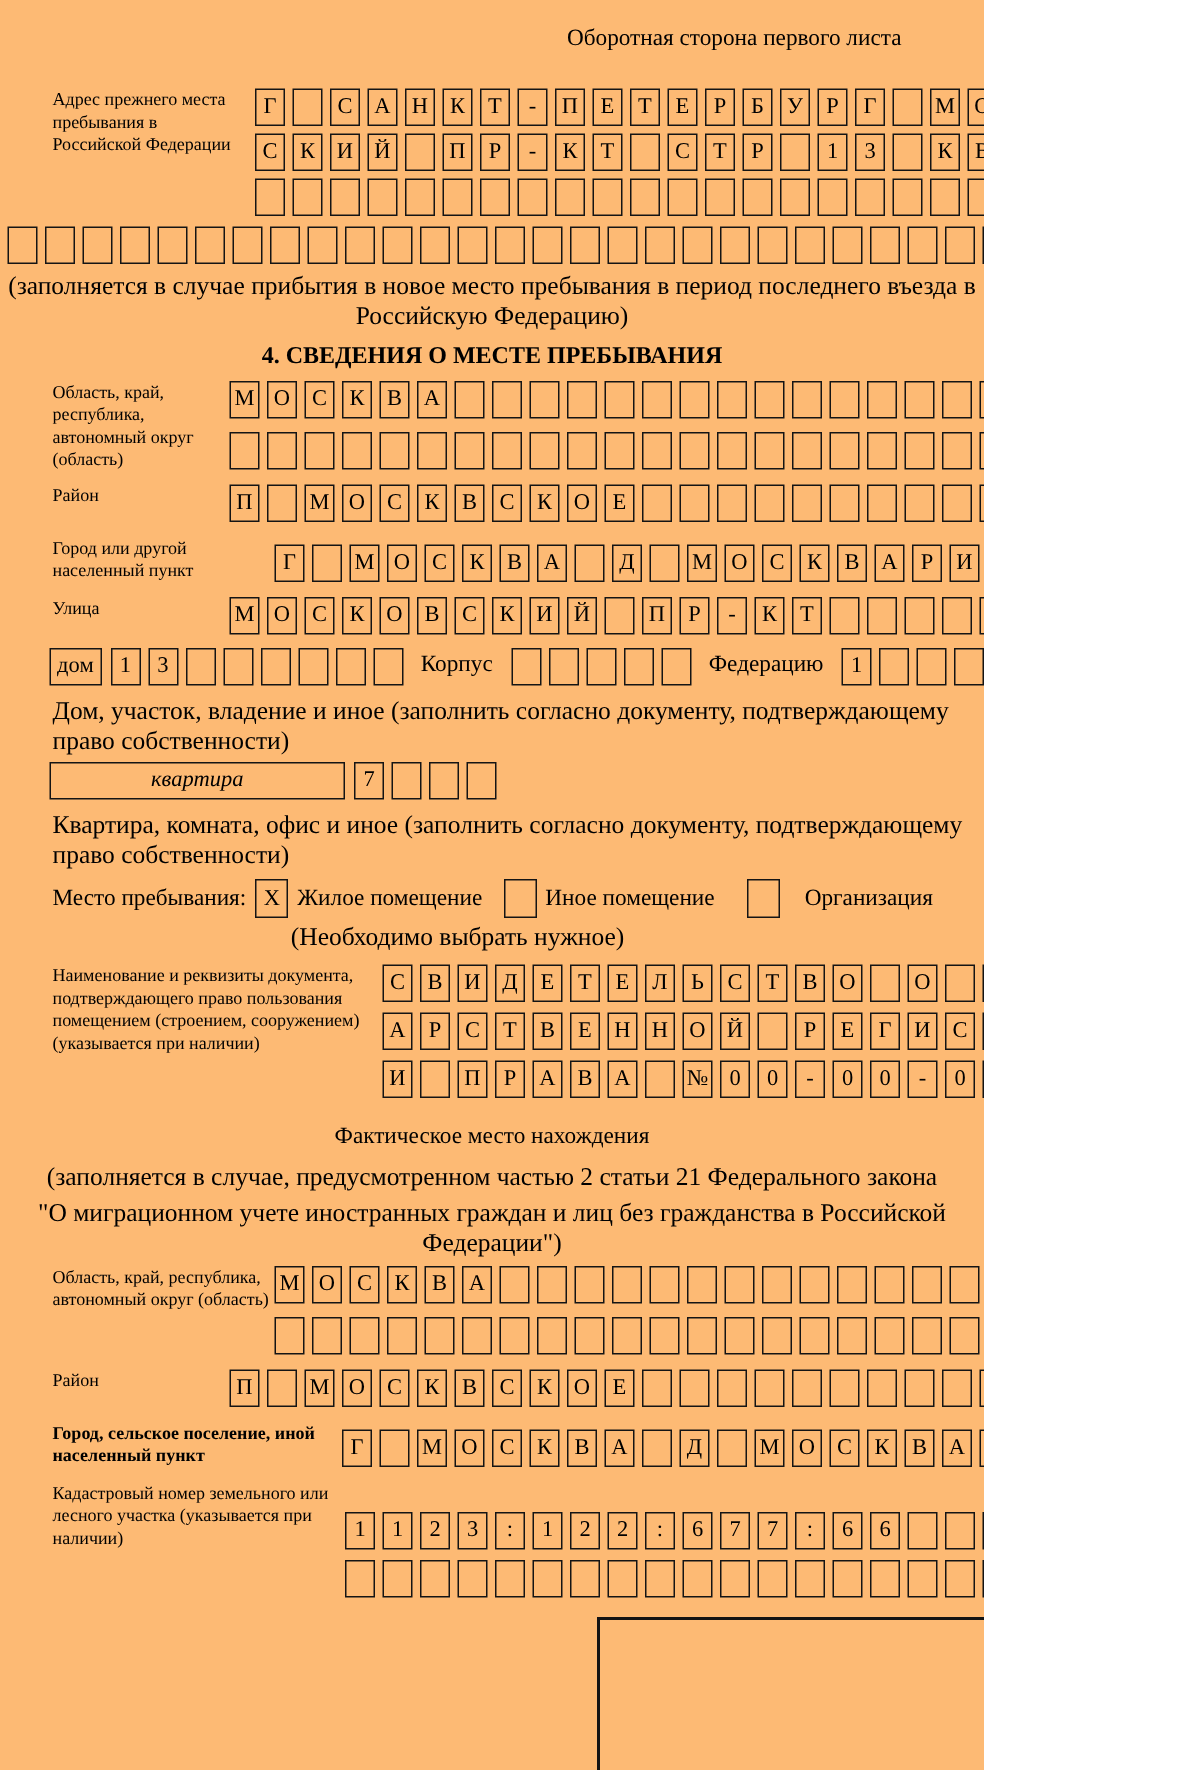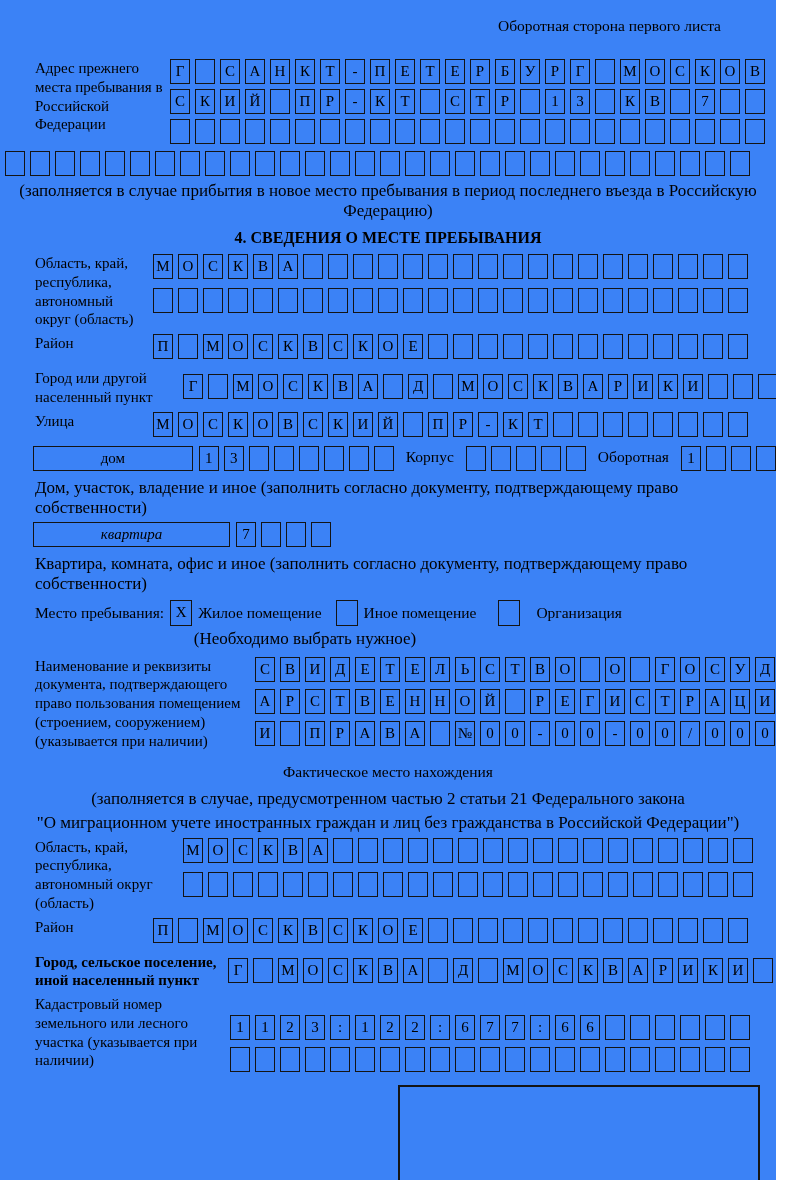--- a/index.html
+++ b/index.html
@@ -1,19 +1,19 @@
 <!DOCTYPE html>
 <html><head>
 <meta charset="utf-8">
 <style>
   html,body{margin:0;padding:0;background:#fff;color:#000;}
   body{font-family:"Liberation Serif","DejaVu Serif",serif;}
-  .page{position:relative;width:776px;height:1180px;background:#3b82f6;overflow:hidden;}
+  .page{position:relative;width:656px;height:1180px;background:#fdba74;overflow:hidden;}
   .header{padding:17px 55px 0 0;text-align:right;font-size:15.5px;}
-  .lbl{font-size:15px;line-height:1.25;flex:0 0 auto;}
+  .lbl{font-size:12px;line-height:1.25;flex:0 0 auto;}
   .note{font-size:17px;margin-left:35px;margin-top:2px;margin-bottom:4px;}
   .center{text-align:center;margin-left:0;}
   .sec-title{font-weight:bold;font-size:16px;text-align:center;margin:8px 0 7px 0;}
   .fact-title{font-weight:normal;font-size:15.5px;text-align:center;margin:12px 0 8px 0;}
   .block{display:flex;margin-left:35px;margin-top:5px;align-items:flex-start;}
   .rows{display:flex;flex-direction:column;}
   .cellrow{display:flex;gap:5px;margin-bottom:5px;flex-wrap:nowrap;}
   .cell{box-sizing:border-box;flex:0 0 20px;width:20px;height:25px;border:1.7px solid #141414;
         display:flex;align-items:center;justify-content:center;font-size:15px;line-height:1;}
   .cb{flex:0 0 22px;width:22px;height:26px;margin:0 6px;}
@@ -319,21 +319,21 @@
         <div class="cell"></div>
       </div>
     <div class="inline-lbl">Корпус</div>
     <div class="cellrow">
         <div class="cell"></div>
         <div class="cell"></div>
         <div class="cell"></div>
         <div class="cell"></div>
         <div class="cell"></div>
       </div>
-    <div class="inline-lbl">Оборотная</div>
+    <div class="inline-lbl">Федерацию</div>
     <div class="cellrow">
         <div class="cell">1</div>
         <div class="cell"></div>
         <div class="cell"></div>
         <div class="cell"></div>
       </div>
   </div>
   <div class="note">Дом, участок, владение и иное (заполнить согласно документу, подтверждающему право собственности)</div>
 
   <div class="domrow">

